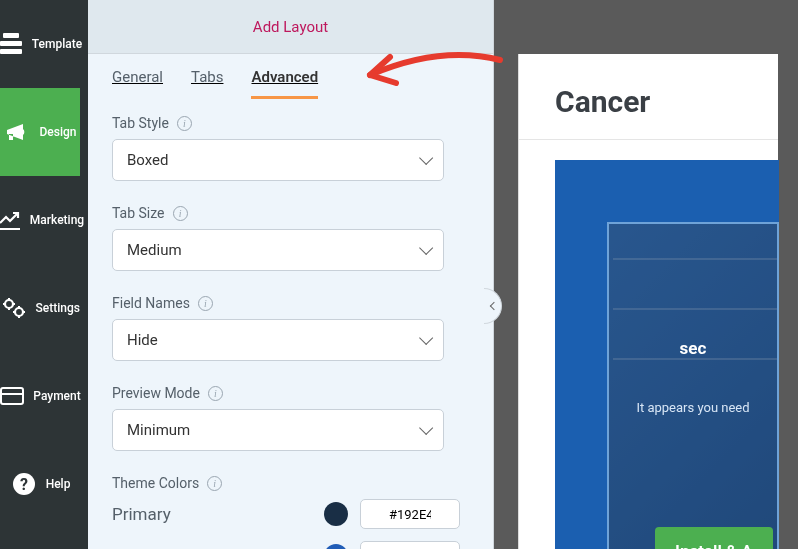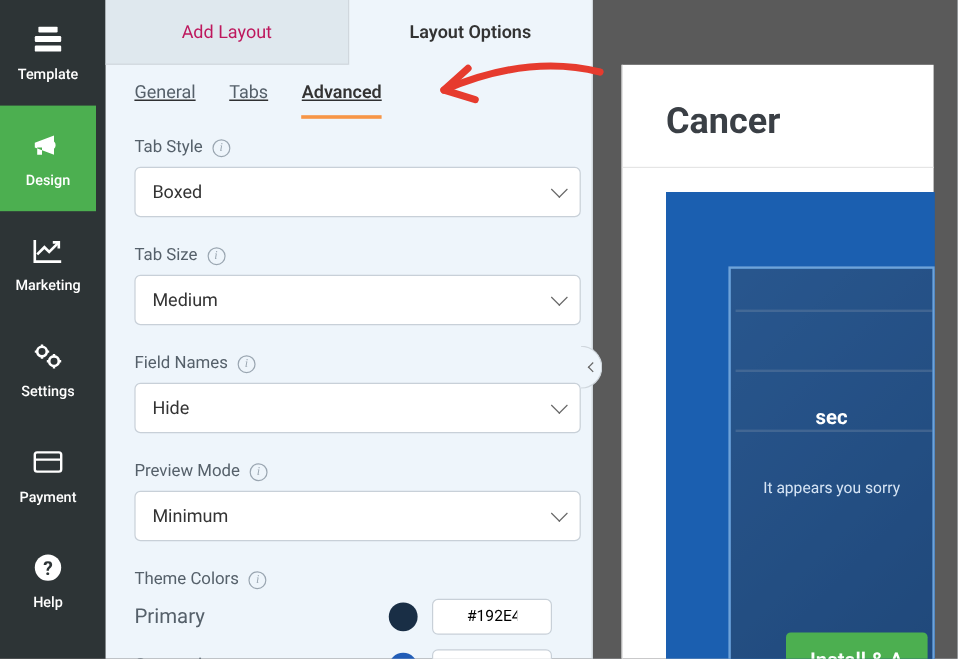--- a/index.html
+++ b/index.html
@@ -1,41 +1,41 @@
 <!DOCTYPE html>
 <html><head>
 <meta charset="utf-8">
 <style>
   * { box-sizing: border-box; margin: 0; padding: 0; font-family: -apple-system, BlinkMacSystemFont, "Segoe UI", Roboto, sans-serif; }
   body { width: 798px; height: 549px; overflow: hidden; background: #5a5a5a; position: relative; }
   
   
   .sidebar { position: absolute; left: 0; top: 0; width: 88px; height: 549px; background: #2d3436; display: flex; flex-direction: column; }
-  .nav-item { width: 80px; height: 88px; display: flex; flex-direction: column; align-items: center; justify-content: center; color: #fff; cursor: pointer; gap: 8px; }
+  .nav-item { width: 80px; height: 88px; display: flex; flex-direction: row; align-items: center; justify-content: center; color: #fff; cursor: pointer; gap: 8px; }
   .nav-item.active { background: #4caf50; }
   .nav-icon { width: 28px; height: 28px; display: flex; align-items: center; justify-content: center; }
   .nav-label { font-size: 12px; font-weight: 500; }
   
   
   .panel { position: absolute; left: 88px; top: 0; width: 406px; height: 549px; background: #eef5fb; border-right: 1px solid #d0d7dd; }
   .panel-tabs-top { display: flex; height: 54px; }
   .panel-tab-top { flex: 1; display: flex; align-items: center; justify-content: center; font-size: 15px; color: #be185d; background: #dfe8ee; border-bottom: 1px solid #d0d7dd; cursor: pointer; }
   .panel-tab-top.active { background: #eef5fb; border-bottom: none; font-weight: 600; color: #333; }
   .panel-tab-top:first-child.active { border-right: 1px solid #d0d7dd; }
   .panel-tab-top:last-child.active { border-left: 1px solid #d0d7dd; }
   
   .sub-tabs { display: flex; gap: 28px; padding: 14px 24px 0 24px; text-decoration: underline; }
   .sub-tab { font-size: 15px; color: #55606a; padding-bottom: 10px; cursor: pointer; position: relative; }
   .sub-tab.active { color: #333; font-weight: 600; border-bottom: 3px solid #f79646; }
   
   .controls { padding: 12px 24px 0 24px; }
   .field-label-row { display: flex; align-items: flex-end; gap: 8px; margin-bottom: 8px; margin-top: 4px; }
   .field-label { font-size: 14px; color: #55606a; }
   .info-icon { width: 15px; height: 15px; border: 1px solid #9aa6b1; border-radius: 50%; display: flex; align-items: center; justify-content: center; font-size: 10px; color: #9aa6b1; font-style: italic; font-family: Georgia, serif; }
-  .select-box { width: 372px; height: 42px; background: #fff; border: 1px solid #c8d0d8; border-radius: 5px; display: flex; align-items: center; justify-content: space-between; padding: 4px 14px; font-size: 15px; color: #333; cursor: pointer; margin-bottom: 24px; }
+  .select-box { width: 332px; height: 42px; background: #fff; border: 1px solid #c8d0d8; border-radius: 5px; display: flex; align-items: center; justify-content: space-between; padding: 4px 14px; font-size: 15px; color: #333; cursor: pointer; margin-bottom: 24px; }
   .chevron { width: 10px; height: 10px; border-right: 1.5px solid #666; border-bottom: 1.5px solid #666; transform: rotate(45deg) translateY(-3px); }
   
   .color-row { display: flex; align-items: center; gap: 12px; margin-bottom: 12px; }
   .color-label { font-size: 17px; color: #55606a; width: 200px; }
   .swatch { width: 24px; height: 24px; border-radius: 50%; }
   .color-input { width: 100px; height: 30px; background: #fff; border: 1px solid #c8d0d8; border-radius: 5px; padding: 0 28px; font-size: 13px; color: #000000; }
   
   
   .collapse-handle { position: absolute; left: 484px; top: 288px; width: 18px; height: 36px; background: #eef5fb; border: 1px solid #d0d7dd; border-left: none; border-radius: 0 18px 18px 0; display: flex; align-items: center; justify-content: center; cursor: pointer; }
   .collapse-chevron { width: 6px; height: 6px; border-left: 1.5px solid #666; border-bottom: 1.5px solid #666; transform: rotate(45deg); margin-left: 2px; }
@@ -122,21 +122,20 @@
           <text x="12" y="18" text-anchor="middle" font-size="16" font-weight="700" fill="#2d3436">?</text>
         </svg>
     </span>
     <span class="nav-label">Help</span>
   </div>
 </div>
 
 <div class="panel">
   <div class="panel-tabs-top">
     <div class="panel-tab-top">Add Layout</div>
-    <div class="panel-tab-top active">Layout Options</div>
   </div>
   <div class="sub-tabs">
     <div class="sub-tab">General</div>
     <div class="sub-tab">Tabs</div>
     <div class="sub-tab active">Advanced</div>
   </div>
   <div class="controls">
 
     <div class="field-label-row">
       <span class="field-label">Tab Style</span>
@@ -205,18 +204,18 @@
   <div class="preview-title">Cancer</div>
   <div class="hero">
     <div class="hero-inner">
       <div class="lab-shelf">
         <div class="shelf-line" style="top:30px"></div>
         <div class="shelf-line" style="top:80px"></div>
         <div class="shelf-line" style="top:130px"></div>
       </div>
       <div class="hero-overlay">
         <div class="hero-h">sec</div>
-        <div class="hero-sub">It appears you sorry</div>
+        <div class="hero-sub">It appears you need</div>
       </div>
     </div>
     <div class="install-btn">Install &amp; A</div>
   </div>
 </div>
 
 </body></html>

